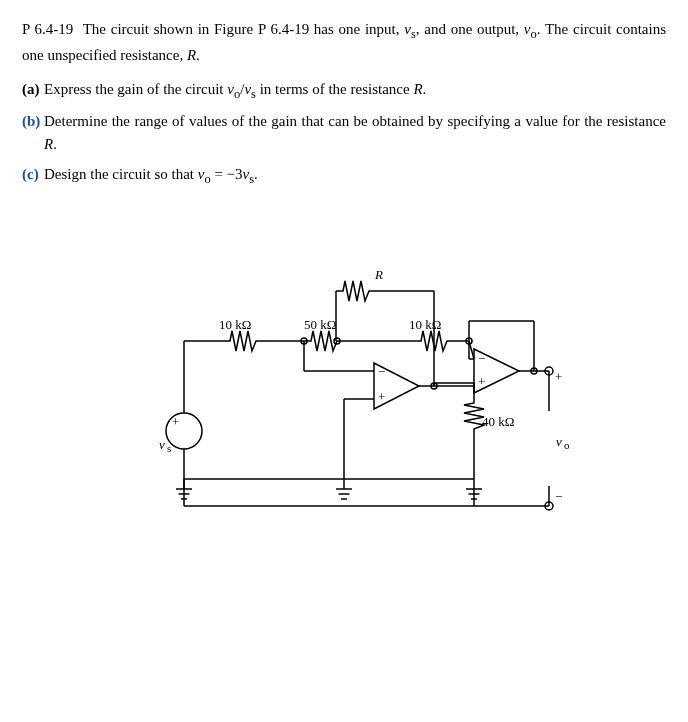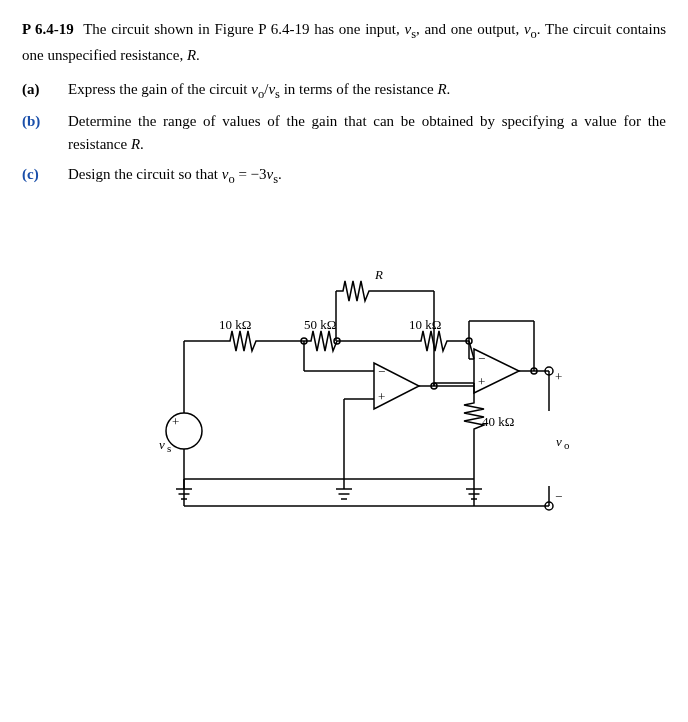--- a/index.html
+++ b/index.html
@@ -6,21 +6,21 @@
     body {
       width: 688px;
       min-height: 722px;
       background: #fff;
       font-family: "Times New Roman", Times, serif;
       font-size: 15px;
       color: #000;
       padding: 18px 22px 18px 22px;
     }
     .problem-header {
-      font-weight: bold;
+      font-weight: normal;
       display: inline;
     }
     .problem-text {
       margin-bottom: 10px;
       line-height: 1.55;
       text-align: justify;
     }
     .part {
       display: flex;
       margin-bottom: 6px;
@@ -28,21 +28,20 @@
     }
     .part-label {
       font-weight: bold;
       min-width: 22px;
       flex-shrink: 0;
     }
     .part-label.blue { color: #1a4faa; }
     .part-text {
       text-align: justify;
       flex: 1;
-      margin-left: 24px;
     }
     .circuit-area {
       margin-top: 22px;
       display: flex;
       justify-content: center;
     }
     svg text {
       font-family: "Times New Roman", Times, serif;
     }
   </style>

